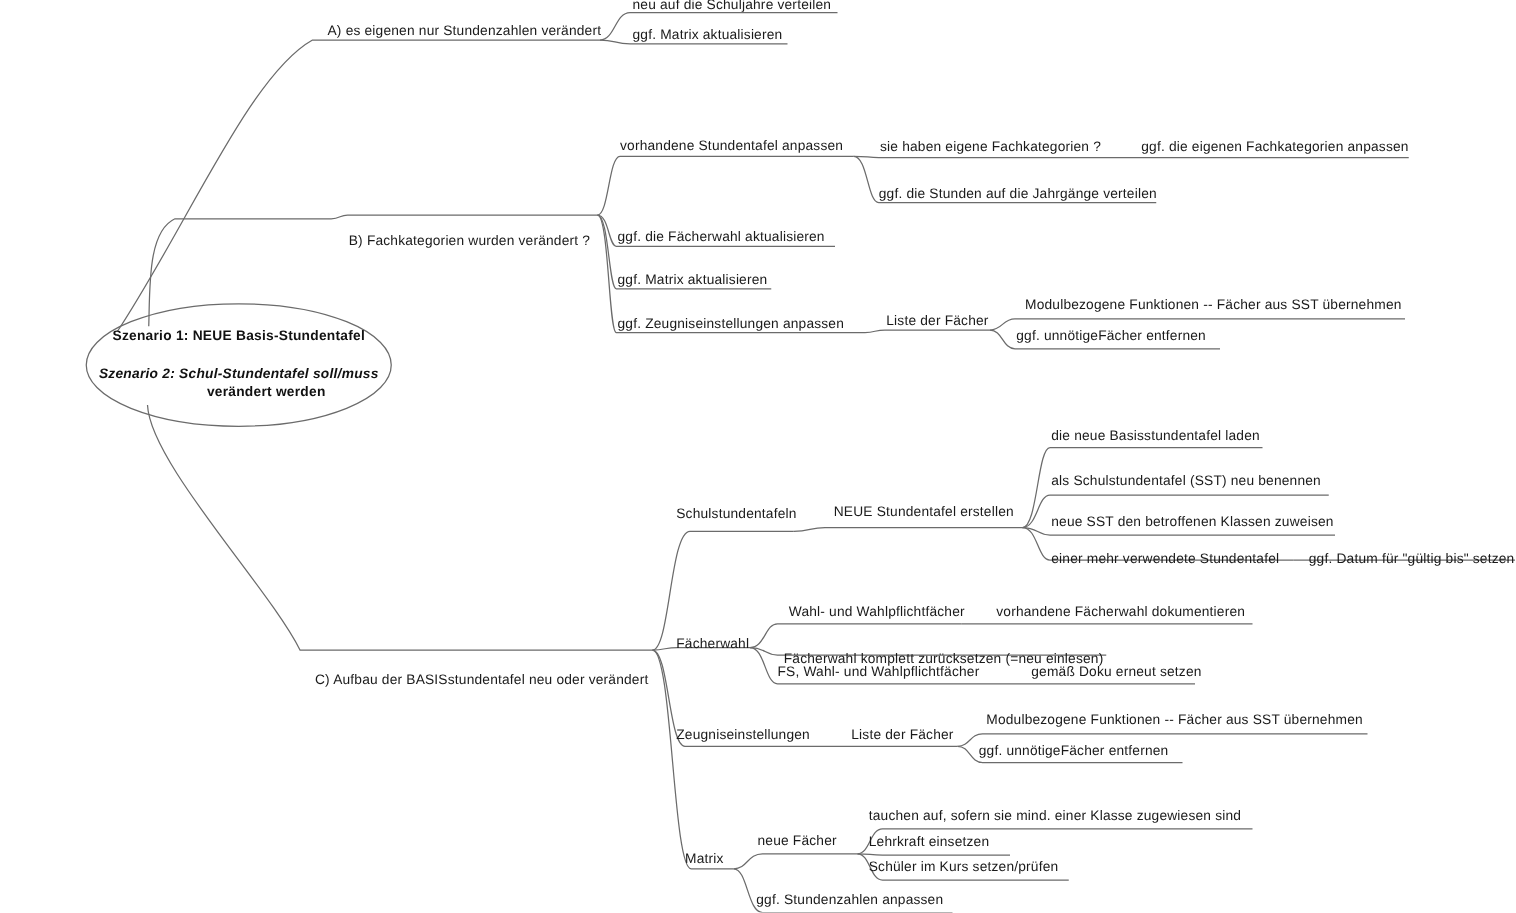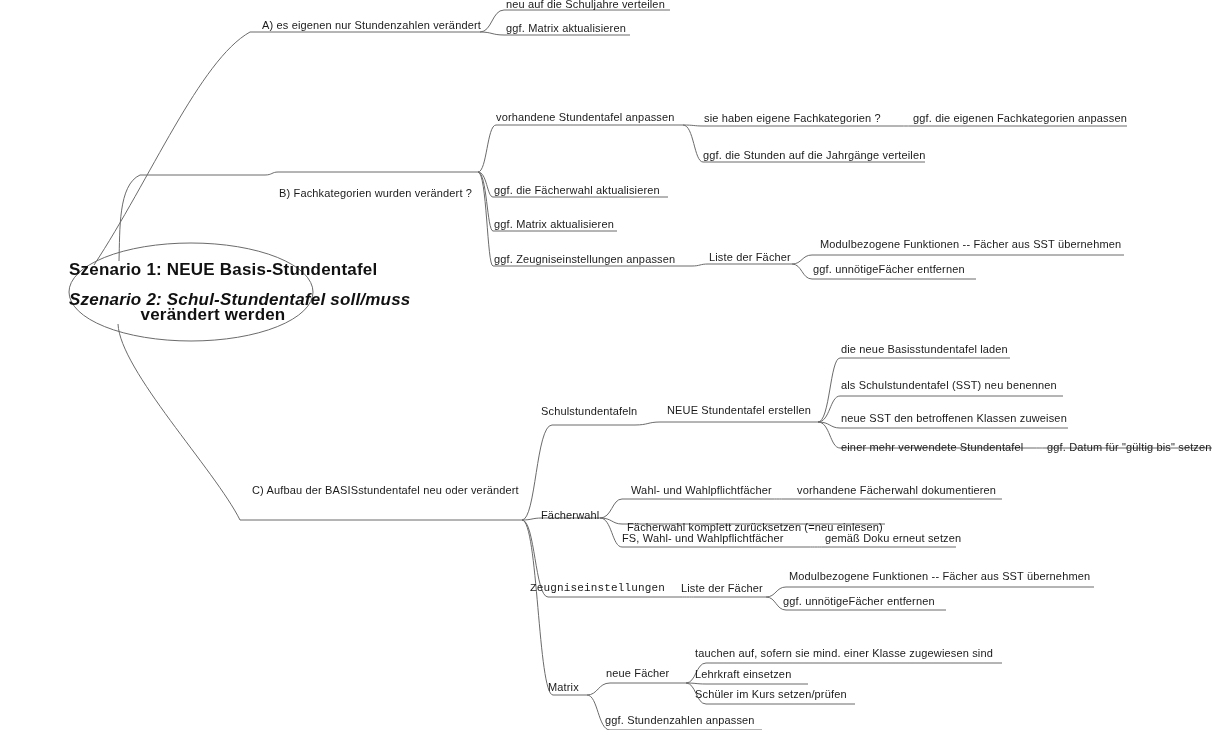--- a/index.html
+++ b/index.html
@@ -17,21 +17,21 @@
     position:absolute;
     font-size:11px;
     line-height:12px;
     white-space:nowrap;
     letter-spacing:0.15px;
     color:#1a1a1a;
   }
   .root-text{
     position:absolute;
     text-align:center;
-    font-size:17px;
+    font-size:11px;
     font-weight:bold;
     line-height:15px;
     color:#111111;
     white-space:nowrap;
     letter-spacing:0.2px;
   }
   .root-line2{margin-top:15px;font-style:italic;}
   .root-line3{text-indent:44px;}
 </style>
 </head>
@@ -120,38 +120,38 @@
   <div class="node" style="left:703px;top:149px;">ggf. die Stunden auf die Jahrgänge verteilen</div>
 
   <div class="node" style="left:494px;top:184px;">ggf. die Fächerwahl aktualisieren</div>
   <div class="node" style="left:494px;top:218px;">ggf. Matrix aktualisieren</div>
   <div class="node" style="left:494px;top:253px;">ggf. Zeugniseinstellungen anpassen</div>
 
   <div class="node" style="left:709px;top:251px;">Liste der Fächer</div>
   <div class="node" style="left:820px;top:238px;">Modulbezogene Funktionen -- Fächer aus SST übernehmen</div>
   <div class="node" style="left:813px;top:263px;">ggf. unnötigeFächer entfernen</div>
 
-  <div class="node" style="left:252px;top:484px;">C) Aufbau der BASISstundentafel neu oder verändert</div>
+  <div class="node" style="left:252px;top:538px;">C) Aufbau der BASISstundentafel neu oder verändert</div>
 
   <div class="node" style="left:541px;top:405px;">Schulstundentafeln</div>
   <div class="node" style="left:667px;top:404px;">NEUE Stundentafel erstellen</div>
   <div class="node" style="left:841px;top:343px;">die neue Basisstundentafel laden</div>
   <div class="node" style="left:841px;top:379px;">als Schulstundentafel (SST) neu benennen</div>
   <div class="node" style="left:841px;top:412px;">neue SST den betroffenen Klassen zuweisen</div>
   <div class="node" style="left:841px;top:441px;">einer mehr verwendete Stundentafel</div>
   <div class="node" style="left:1047px;top:441px;">ggf. Datum für "gültig bis" setzen</div>
 
   <div class="node" style="left:541px;top:509px;">Fächerwahl</div>
   <div class="node" style="left:631px;top:484px;">Wahl- und Wahlpflichtfächer</div>
   <div class="node" style="left:797px;top:484px;">vorhandene Fächerwahl dokumentieren</div>
   <div class="node" style="left:627px;top:521px;">Fächerwahl komplett zurücksetzen (=neu einlesen)</div>
   <div class="node" style="left:622px;top:532px;">FS, Wahl- und Wahlpflichtfächer</div>
   <div class="node" style="left:825px;top:532px;">gemäß Doku erneut setzen</div>
 
-  <div class="node" style="left:530px;top:582px;font-family:Liberation Mono, monospace;">Zeugniseinstellungen</div>
+  <div class="node" style="left:541px;top:582px;">Zeugniseinstellungen</div>
   <div class="node" style="left:681px;top:582px;">Liste der Fächer</div>
   <div class="node" style="left:789px;top:570px;">Modulbezogene Funktionen -- Fächer aus SST übernehmen</div>
   <div class="node" style="left:783px;top:595px;">ggf. unnötigeFächer entfernen</div>
 
   <div class="node" style="left:548px;top:681px;">Matrix</div>
   <div class="node" style="left:606px;top:667px;">neue Fächer</div>
   <div class="node" style="left:695px;top:647px;">tauchen auf, sofern sie mind. einer Klasse zugewiesen sind</div>
   <div class="node" style="left:695px;top:668px;">Lehrkraft einsetzen</div>
   <div class="node" style="left:695px;top:688px;">Schüler im Kurs setzen/prüfen</div>
   <div class="node" style="left:605px;top:714px;">ggf. Stundenzahlen anpassen</div>

